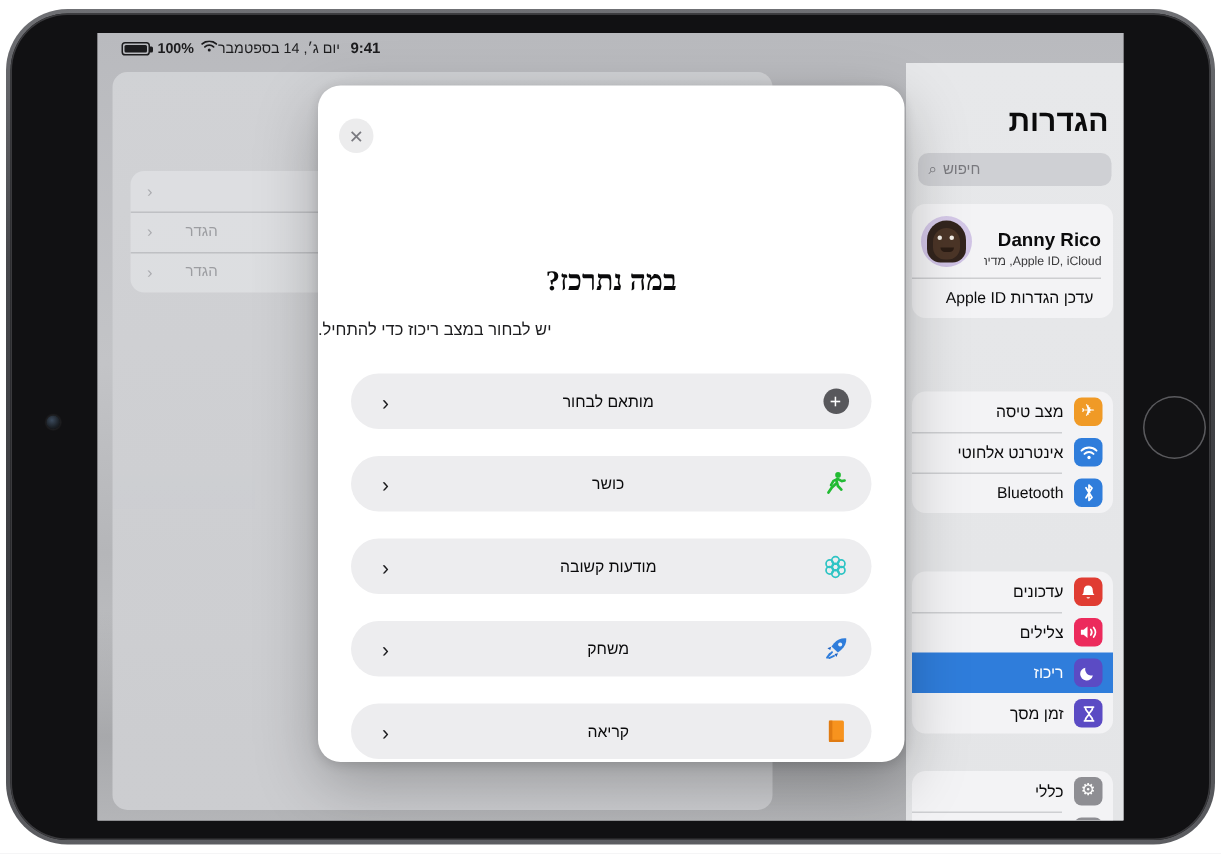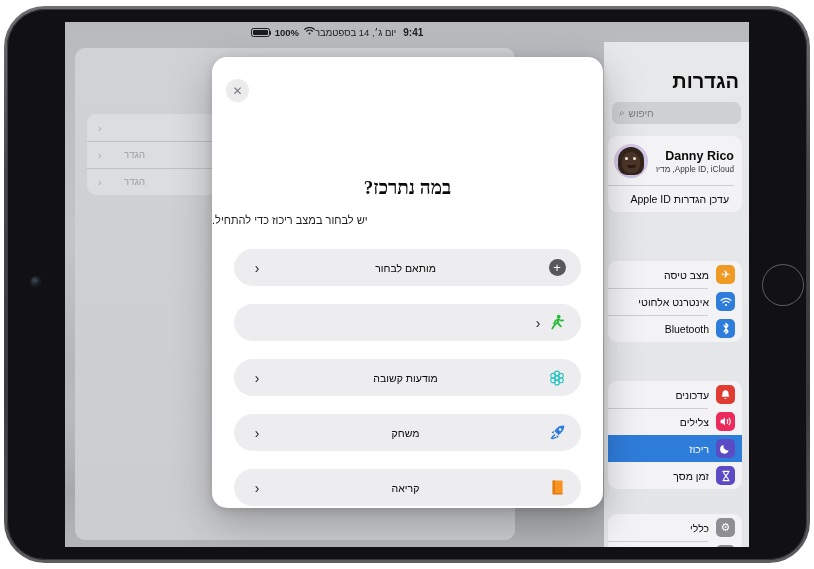--- a/index.html
+++ b/index.html
@@ -54,21 +54,21 @@
       linear-gradient(180deg, #b9babe 0%, #c3c4c7 42%, #b5b6b9 66%, #c7c8ca 100%);
   }
   .wallpaper::after {
     content: ""; position: absolute; left: 0; right: 0; bottom: 0; height: 140px;
     background: linear-gradient(180deg, rgba(170,171,174,0) 0%, rgba(163,164,167,.85) 60%, rgba(178,179,182,.9) 100%);
   }
 
   
   .status-bar {
     position: absolute; left: 0; top: 0; width: 544px; height: 20px;
-    display: flex; align-items: center; justify-content: center;
+    display: flex; align-items: center; justify-content: flex-start;
     padding: 0 16px;
     font-size: 9.5px; color: #1c1c1e; font-weight: 600;
     direction: ltr;
   }
   .status-left { display: flex; align-items: center; gap: 5px; }
   .status-right { display: flex; align-items: center; gap: 7px; }
   .battery-glyph {
     position: relative; width: 19px; height: 9px;
     border: 1px solid #1c1c1e; border-radius: 2.4px;
     display: inline-block;
@@ -145,21 +145,21 @@
     display: flex; align-items: center; justify-content: flex-end;
     gap: 4px; padding: 0 7px;
   }
   .search-placeholder { font-size: 10px; color: #79797e; }
   .search-icon-g { font-size: 10px; color: #79797e; }
 
   .profile-card {
     position: absolute; right: 7px; left: 4px; top: 94px;
     background: #f3f3f5; border-radius: 9px; overflow: hidden;
   }
-  .profile-top { display: flex; align-items: center; gap: 8px; padding: 8px 8px 7px 6px; }
+  .profile-top { display: flex; align-items: flex-end; gap: 8px; padding: 8px 8px 7px 6px; }
   .avatar {
     width: 34px; height: 34px; border-radius: 50%; flex: 0 0 34px;
     background: radial-gradient(circle at 50% 38%, #dcd2ec 0%, #cfc2e4 72%, #bfb0d8 100%);
     position: relative; overflow: hidden;
   }
   .avatar .hair {
     position: absolute; left: 4px; top: 3px; width: 26px; height: 28px;
     background: #32241d; border-radius: 13px 13px 9px 9px;
   }
   .avatar .face {
@@ -447,20 +447,21 @@
         <div class="mode-row">
           <span class="mode-icon">
             <svg width="16" height="17" viewBox="0 0 16 17" aria-hidden="true">
               <circle cx="9.7" cy="2.6" r="1.9" fill="#22bb33"></circle>
               <path d="M9.4 5.2 6.6 6.6 5 9.4" stroke="#22bb33" stroke-width="1.7" fill="none" stroke-linecap="round"></path>
               <path d="M9.4 5.2l2.8 1.5 1.9-.4" stroke="#22bb33" stroke-width="1.7" fill="none" stroke-linecap="round"></path>
               <path d="M8.7 6.6 9.6 10l2.3 2.4" stroke="#22bb33" stroke-width="1.8" fill="none" stroke-linecap="round"></path>
               <path d="M8.5 8.4 5.6 11l-2.3 3.4" stroke="#22bb33" stroke-width="1.8" fill="none" stroke-linecap="round"></path>
             </svg>
           </span>
+          <span class="mode-label">כושר</span>
           <span class="mode-chev">‹</span>
         </div>
 
         <div class="mode-row">
           <span class="mode-icon">
             <svg width="18" height="18" viewBox="0 0 18 18" aria-hidden="true">
               <g fill="none" stroke="#2ec4c4" stroke-width="1.15">
                 <circle cx="9" cy="9" r="2.5"></circle>
                 <circle cx="9" cy="4.6" r="2.5"></circle>
                 <circle cx="9" cy="13.4" r="2.5"></circle>

